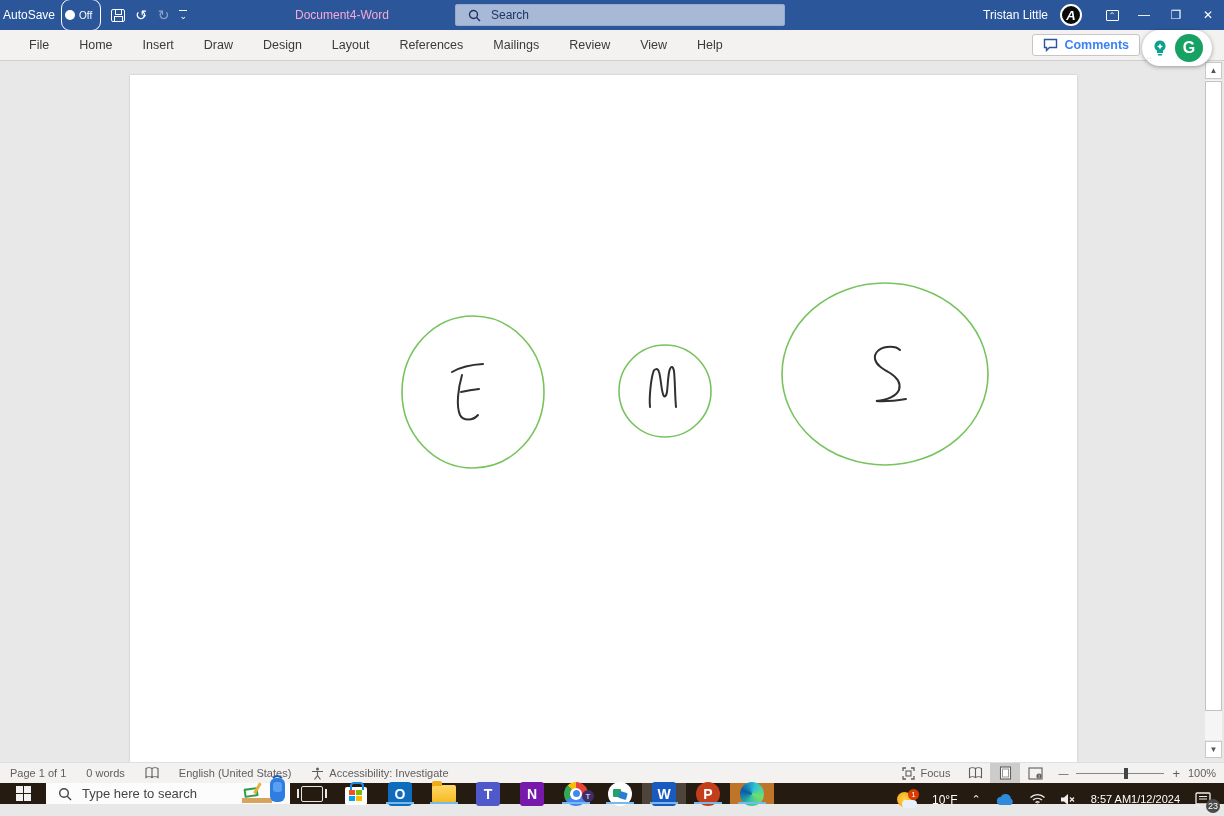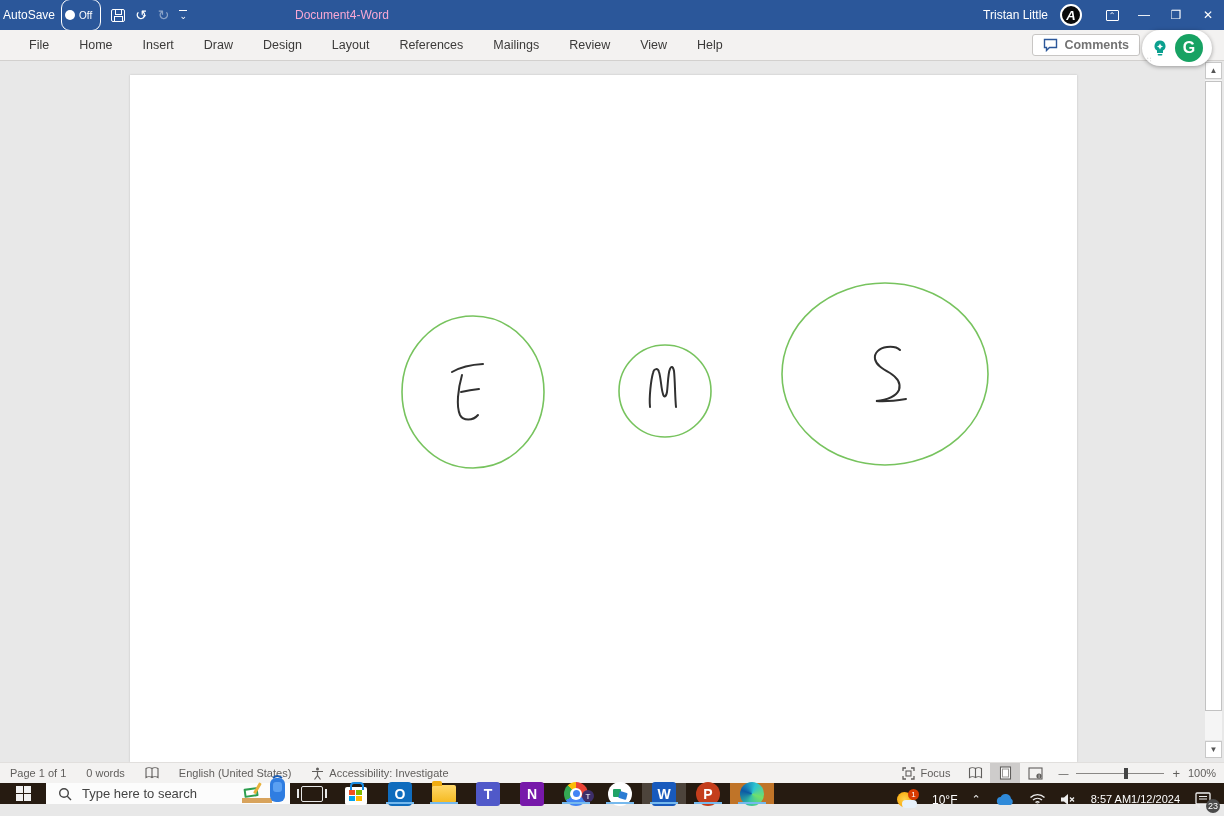--- a/index.html
+++ b/index.html
@@ -28,21 +28,21 @@
   .user-name { font-size:12px; margin-right:12px; }
   .avatar { width:22px; height:22px; border-radius:50%; background:#0a0a0a; border:2px solid #fff; color:#fff; display:flex; align-items:center; justify-content:center; font-size:13px; font-weight:bold; font-style:italic; margin-right:14px; }
   .win-btn { width:32px; height:30px; display:flex; align-items:center; justify-content:center; color:#fff; font-size:12px; cursor:pointer; }
   .ribbon-opt { width:13px; height:11px; border:1px solid #fff; border-radius:1px; display:flex; align-items:flex-start; justify-content:center; font-size:8px; line-height:9px; }
 
   
   .menubar { position:absolute; top:30px; left:0; width:100%; height:31px; background:#f3f2f1; border-bottom:1px solid #d2d0ce; display:flex; align-items:center; font-size:12.5px; color:#3b3a39; }
   .menu-tabs { display:flex; align-items:center; padding-left:14px; gap:0; }
   .menu-tab { padding:7px 15px; cursor:pointer; white-space:nowrap; }
   .ribbon-right { position:absolute; right:84px; top:34px; display:flex; align-items:center; gap:8px; }
-  .comments-btn { display:flex; align-items:center; gap:6px; border:1px solid #c8c6c4; background:#fff; border-radius:3px; padding:3px 10px; color:#737373; font-size:12.5px; font-weight:bold; cursor:pointer; }
+  .comments-btn { display:flex; align-items:center; gap:6px; border:1px solid #c8c6c4; background:#fff; border-radius:3px; padding:3px 10px; color:#3b82f6; font-size:12.5px; font-weight:bold; cursor:pointer; }
   .grammarly { position:absolute; right:12px; top:30px; width:70px; height:36px; background:#fff; border-radius:18px; box-shadow:0 1px 4px rgba(0,0,0,0.35); display:flex; align-items:center; justify-content:center; gap:6px; z-index:40; }
   .g-bulb { width:18px; height:18px; }
   .g-circle { width:28px; height:28px; border-radius:50%; background:#17a263; color:#fff; display:flex; align-items:center; justify-content:center; font-size:16px; font-weight:bold; }
   .g-grip { position:absolute; left:5px; bottom:2px; color:#c0c0c0; font-size:7px; letter-spacing:1px; }
 
   
   .docarea { position:absolute; top:62px; left:0; width:1224px; height:700px; background:#e8e8e8; }
   .page { position:absolute; left:130px; top:13px; width:947px; height:687px; background:#fff; box-shadow:0 0 2px rgba(0,0,0,0.18); }
   .page svg { position:absolute; top:0; left:0; }
 
@@ -131,20 +131,27 @@
         <span class="qat-icon undo-caret">⌄</span>
       </div>
       <span class="qat-icon dim">↻</span>
       <span class="qat-icon qat-more">⌄</span>
     </div>
     <div class="doc-title">
       <span>Document4</span>
       <span>-</span>
       <span>Word</span>
     </div>
+    <div class="tb-search">
+      <svg width="13" height="13" viewBox="0 0 13 13">
+          <circle cx="5.5" cy="5.5" r="4" fill="none" stroke="#1c3564" stroke-width="1.4"></circle>
+          <line x1="8.6" y1="8.6" x2="12" y2="12" stroke="#1c3564" stroke-width="1.4"></line>
+        </svg>
+      <span>Search</span>
+    </div>
     <div class="tb-right">
       <span class="user-name">Tristan Little</span>
       <div class="avatar">
           <span>A</span>
         </div>
       <div class="win-btn">
           <span class="ribbon-opt">⌃</span>
         </div>
       <div class="win-btn">
           <span>—</span>

